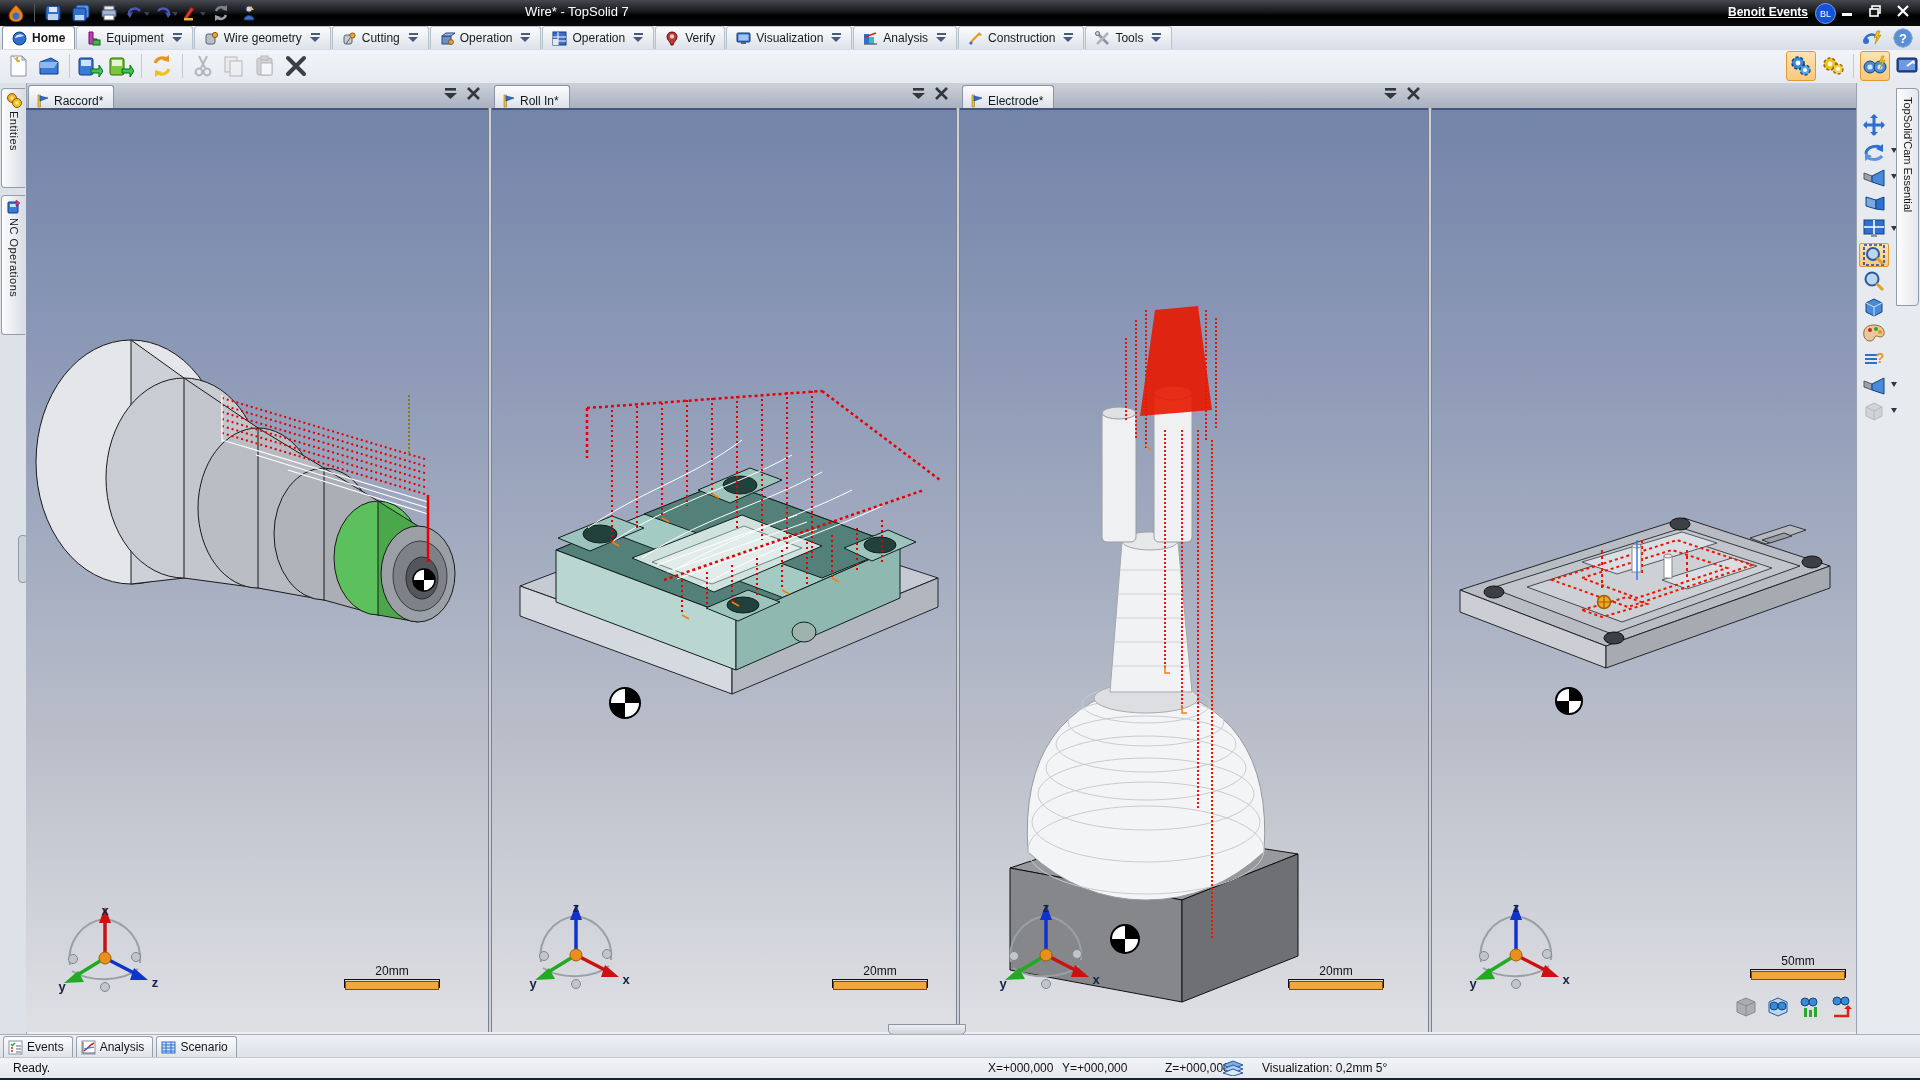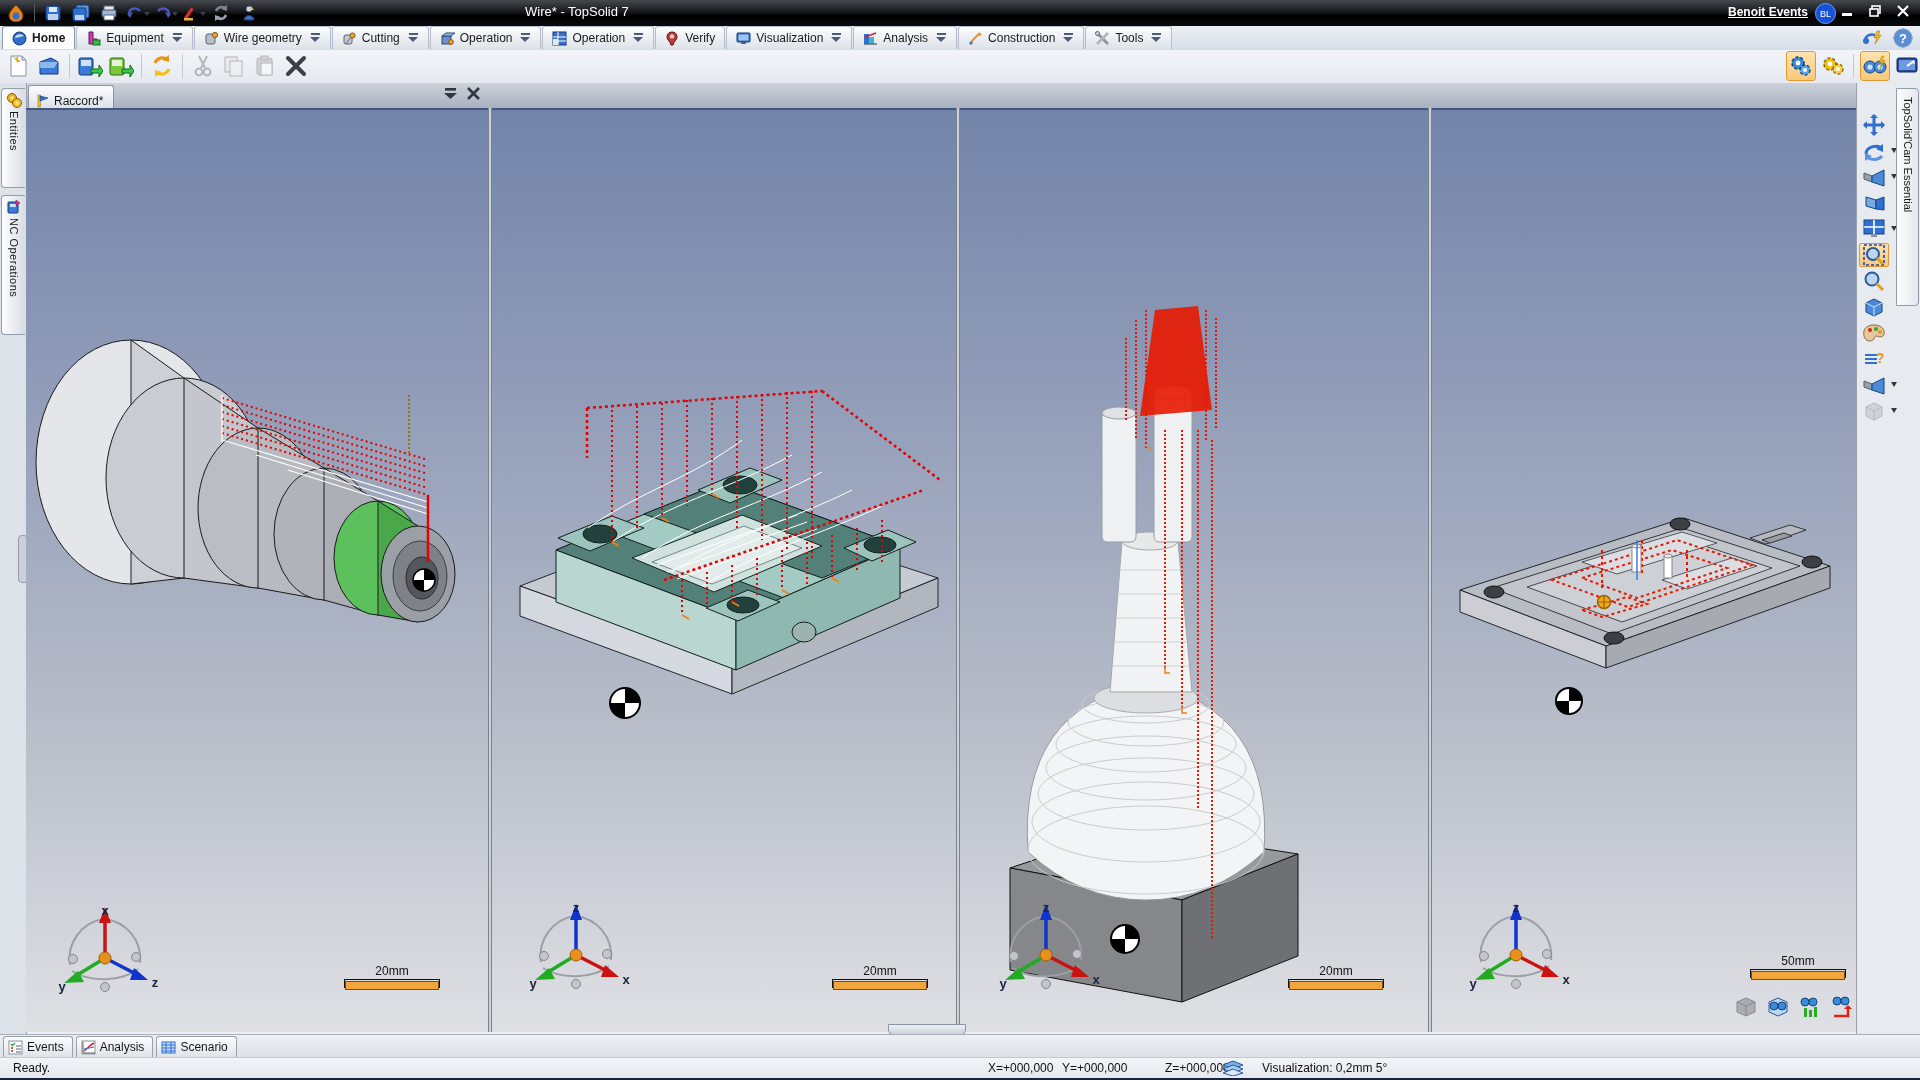--- a/index.html
+++ b/index.html
@@ -453,20 +453,64 @@
             <path d="M0 5 L13 5 L6.5 11 Z" fill="#33363c"></path>
           </svg>
         </span>
       <span>
           <svg width="13" height="13">
             <path d="M1 1 L12 12 M12 1 L1 12" stroke="#33363c" stroke-width="2.6"></path>
           </svg>
         </span>
     </div>
   </div>
+  <div class="dgroup abs" style="left:492px;width:464px">
+    <div class="dtab">
+      <svg width="14" height="14">
+          <rect x="3" y="1" width="2.4" height="12" fill="#e8c23a" stroke="#8a6a10" stroke-width=".5"></rect>
+          <path d="M5 2 L13 4 L5 7 Z" fill="#2f6fd0" stroke="#123a7a" stroke-width=".6"></path>
+        </svg>
+      <span>Roll In*</span>
+    </div>
+    <div class="dctl" style="right:8px">
+      <span>
+          <svg width="13" height="12">
+            <rect x="1" y="0" width="11" height="2.6" fill="#33363c"></rect>
+            <path d="M0 5 L13 5 L6.5 11 Z" fill="#33363c"></path>
+          </svg>
+        </span>
+      <span>
+          <svg width="13" height="13">
+            <path d="M1 1 L12 12 M12 1 L1 12" stroke="#33363c" stroke-width="2.6"></path>
+          </svg>
+        </span>
+    </div>
+  </div>
+  <div class="dgroup abs" style="left:960px;width:468px">
+    <div class="dtab">
+      <svg width="14" height="14">
+          <rect x="3" y="1" width="2.4" height="12" fill="#e8c23a" stroke="#8a6a10" stroke-width=".5"></rect>
+          <path d="M5 2 L13 4 L5 7 Z" fill="#2f6fd0" stroke="#123a7a" stroke-width=".6"></path>
+        </svg>
+      <span>Electrode*</span>
+    </div>
+    <div class="dctl" style="right:8px">
+      <span>
+          <svg width="13" height="12">
+            <rect x="1" y="0" width="11" height="2.6" fill="#33363c"></rect>
+            <path d="M0 5 L13 5 L6.5 11 Z" fill="#33363c"></path>
+          </svg>
+        </span>
+      <span>
+          <svg width="13" height="13">
+            <path d="M1 1 L12 12 M12 1 L1 12" stroke="#33363c" stroke-width="2.6"></path>
+          </svg>
+        </span>
+    </div>
+  </div>
   <span class="abs" style="left:1890px;top:2px">
     <svg width="24" height="22">
         <path d="M3 6 L12 2 L21 6 L21 18 L12 21 L3 18 Z" fill="#3a7ad8" stroke="#123a7a"></path>
         <path d="M3 6 L12 9 L21 6" fill="none" stroke="#cfe2fa"></path>
         <path d="M12 9 L12 21" stroke="#cfe2fa"></path>
       </svg>
     </span>
 </div>
 
 <div id="leftbar" class="abs">

